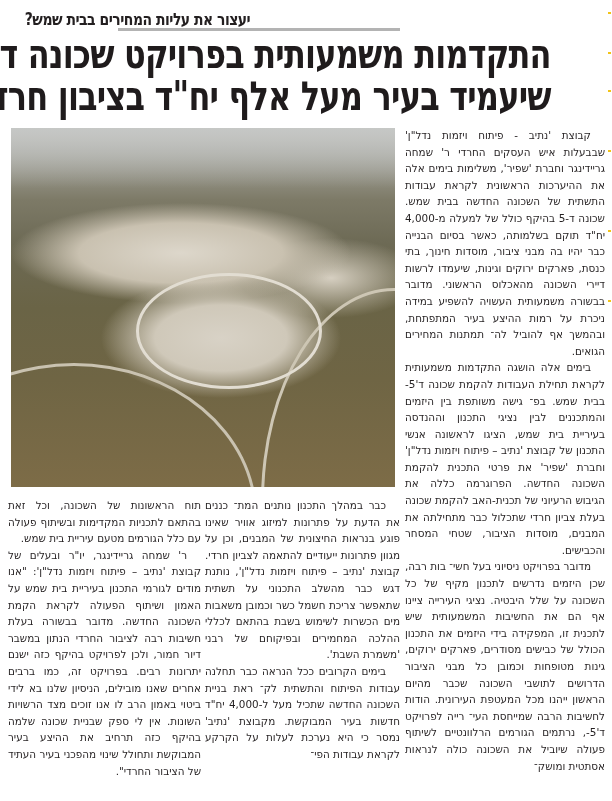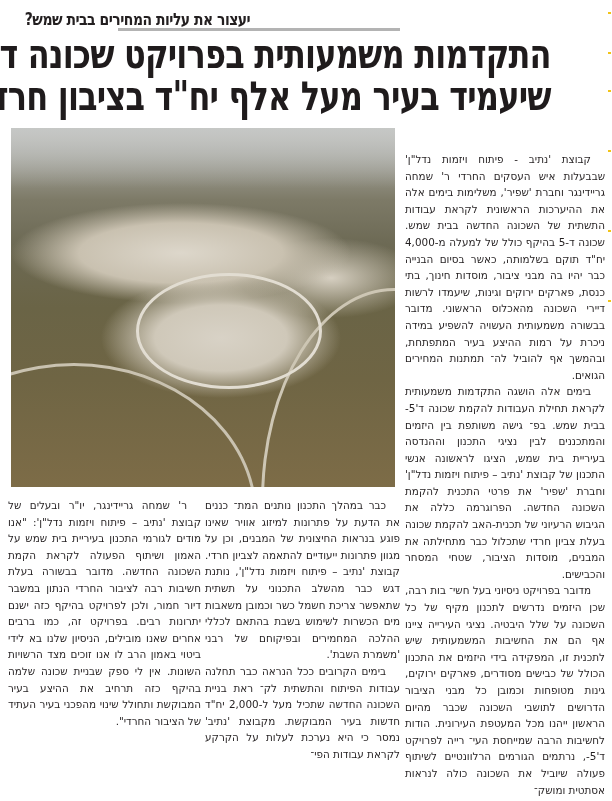--- a/index.html
+++ b/index.html
@@ -33,21 +33,21 @@
     font-size:40px; line-height:42px; color:#1f1b1c; letter-spacing:-1px;
     transform:scaleX(0.80); transform-origin:center; white-space:nowrap;
   }
   .col {
     position:absolute; direction:rtl; text-align:justify;
     font-family:"DejaVu Sans", sans-serif;
     font-size:10.4px; line-height:16.6px; color:#231f20;
   }
   .col p { margin:0; text-indent:14px; }
   .col p.noindent { text-indent:0; }
-  .col-right { left:405px; top:127px; width:200px;margin-top:24px; }
+  .col-right { left:405px; top:127px; width:200px; }
   .col-middle { left:205px; top:497px; width:195px; }
   .col-left { left:8px; top:497px; width:193px; }
   .photo {
     position:absolute; left:11px; top:128px; width:384px; height:359px;
     overflow:hidden;
     background:
       radial-gradient(ellipse 120px 60px at 210px 210px, #d8d2c6 0%, #cfc8b9 55%, rgba(0,0,0,0) 100%),
       radial-gradient(ellipse 170px 50px at 170px 125px, #ddd7cb 0%, #c9c1b0 60%, rgba(0,0,0,0) 100%),
       radial-gradient(ellipse 90px 40px at 320px 150px, #d6cfc1 0%, rgba(0,0,0,0) 100%),
       linear-gradient(to bottom, #b9b9b6 0%, #a3a39b 8%, #7d7a67 20%, #6d6a55 32%, #6a6446 50%, #6f6544 70%, #7d6c47 100%);
@@ -84,24 +84,25 @@
 </div>
 
 <div class="col col-right">
   <p>קבוצת 'נתיב - פיתוח ויזמות נדל"ן' שבבעלות איש העסקים החרדי ר' שמחה גריידינגר וחברת 'שפיר', משלימות בימים אלה את ההיערכות הראשונית לקראת עבודות התשתית של השכונה החדשה בבית שמש. שכונה ד-5 בהיקף כולל של למעלה מ-4,000 יח"ד תוקם בשלמותה, כאשר בסיום הבנייה כבר יהיו בה מבני ציבור, מוסדות חינוך, בתי כנסת, פארקים ירוקים וגינות, שיעמדו לרשות דיירי השכונה מהאכלוס הראשוני. מדובר בבשורה משמעותית העשויה להשפיע במידה ניכרת על רמות ההיצע בעיר המתפתחת, ובהמשך אף להוביל לה־ תמתנות המחירים הגואים.</p>
   <p>בימים אלה הושגה התקדמות משמעותית לקראת תחילת העבודות להקמת שכונה ד'5- בבית שמש. בפ־ גישה משותפת בין היזמים והמתכננים לבין נציגי התכנון וההנדסה בעיריית בית שמש, הציגו לראשונה אנשי התכנון של קבוצת 'נתיב – פיתוח ויזמות נדל"ן' וחברת 'שפיר' את פרטי התכנית להקמת השכונה החדשה. הפרוגרמה כללה את הגיבוש הרעיוני של תכנית-האב להקמת שכונה בעלת צביון חרדי שתכלול כבר מתחילתה את המבנים, מוסדות הציבור, שטחי המסחר והכבישים.</p>
   <p>מדובר בפרויקט ניסיוני בעל חשי־ בות רבה, שכן היזמים נדרשים לתכנון מקיף של כל השכונה על שלל היבטיה. נציגי העירייה ציינו אף הם את החשיבות המשמעותית שיש לתכנית זו, המפקידה בידי היזמים את התכנון הכולל של כבישים מסודרים, פארקים ירוקים, גינות מטופחות וכמובן כל מבני הציבור הדרושים לתושבי השכונה שכבר מהיום הראשון ייהנו מכל המעטפת העירונית. הודות לחשיבות הרבה שמייחסת העי־ רייה לפרויקט ד'5-, נרתמים הגורמים הרלוונטיים לשיתוף פעולה שיוביל את השכונה כולה לנראות אסתטית ומושק־</p>
 </div>
 
 <div class="col col-middle">
   <p>כבר במהלך התכנון נותנים המת־ כננים את הדעת על פתרונות למיזוג אוויר שאינו פוגע בנראות החיצונית של המבנים, וכן על מגוון פתרונות ייעודיים להתאמה לצביון חרדי. קבוצת 'נתיב – פיתוח ויזמות נדל"ן', נותנת דגש כבר מהשלב התכנוני על תשתית שתאפשר צריכת חשמל כשר וכמובן משאבות מים הכשרות לשימוש בשבת בהתאם לכללי ההלכה המחמירים ובפיקוחם של רבני 'משמרת השבת'.</p>
-  <p>בימים הקרובים ככל הנראה כבר תחלנה עבודות הפיתוח והתשתית לק־ ראת בניית השכונה החדשה שתכיל מעל ל-2,000 יח"ד חדשות בעיר המבוקשת. מקבוצת 'נתיב' נמסר כי היא נערכת לעלות על הקרקע לקראת עבודות הפי־</p>
+  <p>בימים הקרובים ככל הנראה כבר תחלנה עבודות הפיתוח והתשתית לק־ ראת בניית השכונה החדשה שתכיל מעל ל-4,000 יח"ד חדשות בעיר המבוקשת. מקבוצת 'נתיב' נמסר כי היא נערכת לעלות על הקרקע לקראת עבודות הפי־</p>
 </div>
 
 <div class="col col-left">
+  <p class="noindent">תוח הראשונות של השכונה, וכל זאת בהתאם לתכניות המקדימות ובשיתוף פעולה עם כלל הגורמים מטעם עיריית בית שמש.</p>
   <p>ר' שמחה גריידינגר, יו"ר ובעלים של קבוצת 'נתיב – פיתוח ויזמות נדל"ן': "אנו מודים לגורמי התכנון בעיריית בית שמש על האמון ושיתוף הפעולה לקראת הקמת השכונה החדשה. מדובר בבשורה בעלת חשיבות רבה לציבור החרדי הנתון במשבר דיור חמור, ולכן לפרויקט בהיקף כזה ישנם יתרונות רבים. בפרויקט זה, כמו ברבים אחרים שאנו מובילים, הניסיון שלנו בא לידי ביטוי באמון הרב לו אנו זוכים מצד הרשויות השונות. אין לי ספק שבניית שכונה שלמה בהיקף כזה תרחיב את ההיצע בעיר המבוקשת ותחולל שינוי מהפכני בעיר העתיד של הציבור החרדי".</p>
 </div>
 
 <div class="yellow-mark" style="top:12px;"></div>
 <div class="yellow-mark" style="top:52px;"></div>
 <div class="yellow-mark" style="top:90px;"></div>
 <div class="yellow-mark" style="top:150px;"></div>
 <div class="yellow-mark" style="top:230px;"></div>
 <div class="yellow-mark" style="top:300px;"></div>
 

